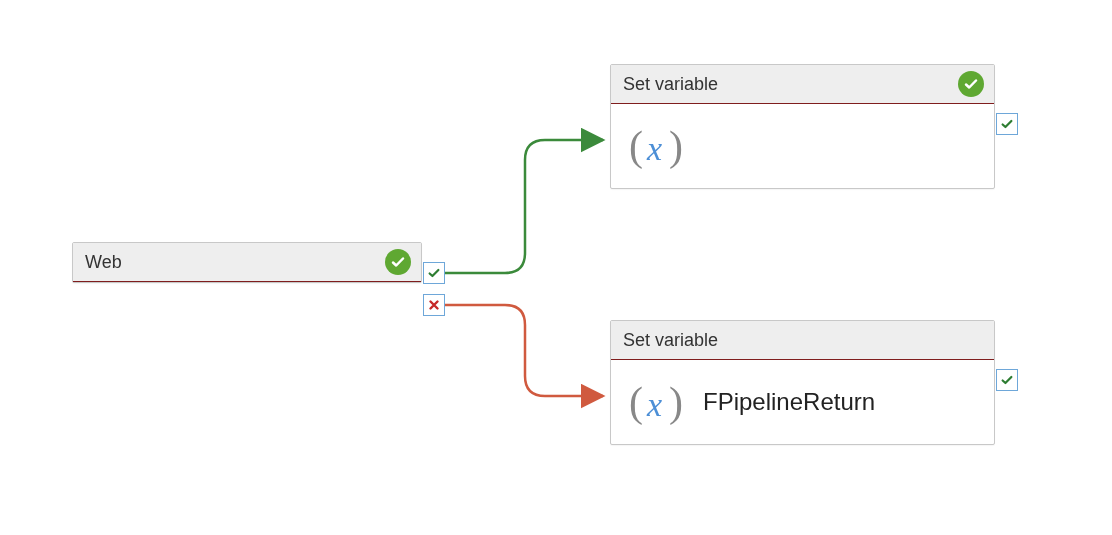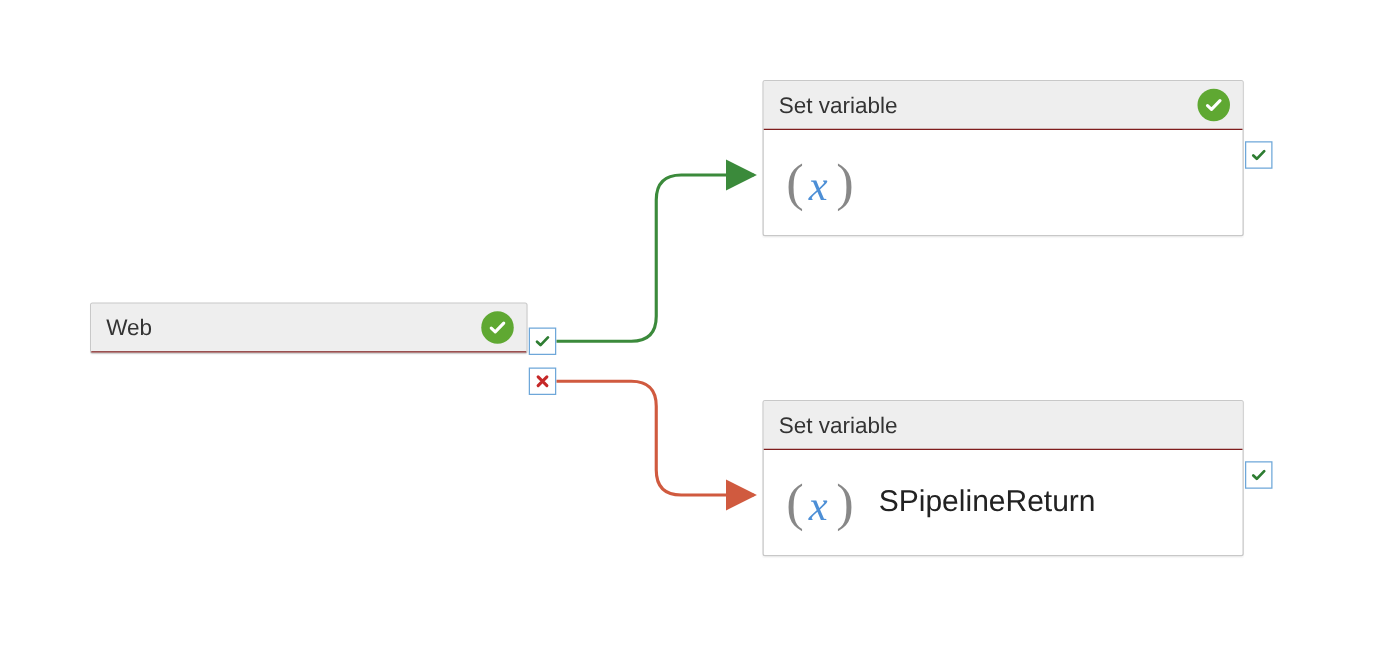--- a/index.html
+++ b/index.html
@@ -141,21 +141,21 @@
       <span style="width:26px;height:26px;"></span>
     </div>
     <div class="activity-body">
       <span class="icon-var">
         <svg width="56" height="48" viewBox="0 0 56 48">
           <text x="0" y="38" font-family="'Segoe UI', serif" font-size="42" fill="#888">(</text>
           <text x="18" y="38" font-family="'Segoe UI', cursive" font-style="italic" font-size="34" fill="#4D8FD6">x</text>
           <text x="40" y="38" font-family="'Segoe UI', serif" font-size="42" fill="#888">)</text>
         </svg>
       </span>
-      <span class="label">SPipelineReturn</span>
+      <span class="label">FPipelineReturn</span>
     </div>
   </div>
 
   <div class="port success-mark port-web-success">
     <svg viewBox="0 0 16 16">
         <path d="M3 8.5 L6.2 11.5 L13 4.5" stroke="#2E7D32" stroke-width="2.5" fill="none" stroke-linecap="round" stroke-linejoin="round"></path>
       </svg>
   </div>
   <div class="port failure-mark port-web-failure">
     <svg viewBox="0 0 16 16">

